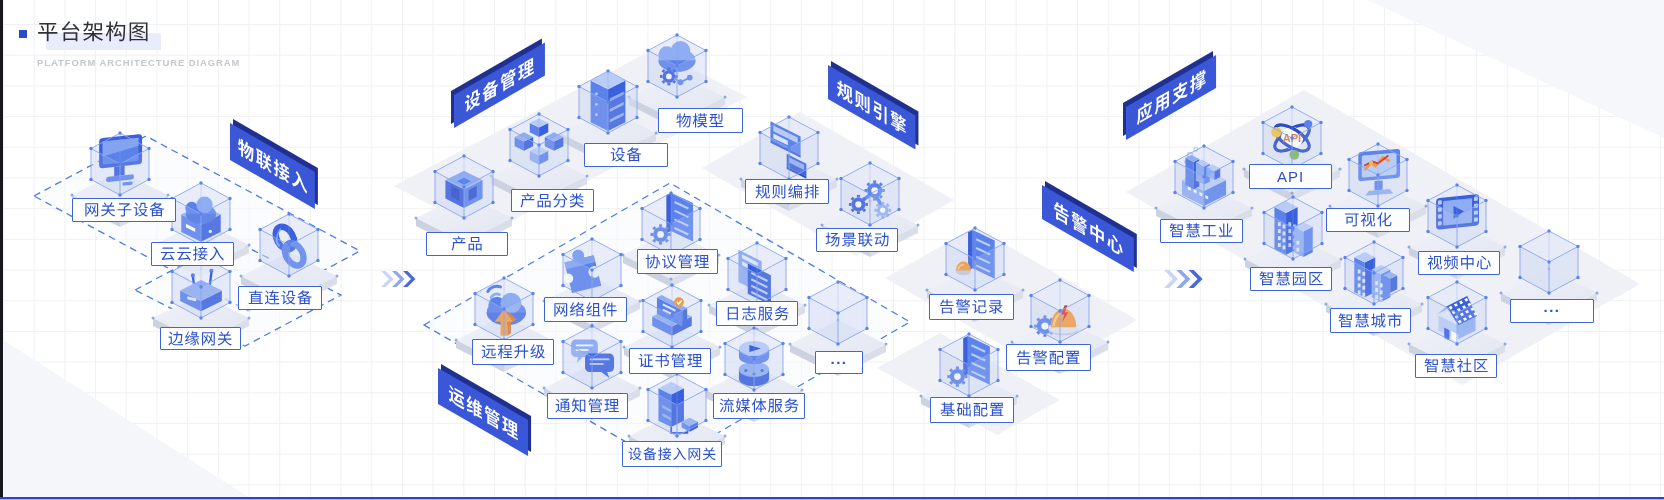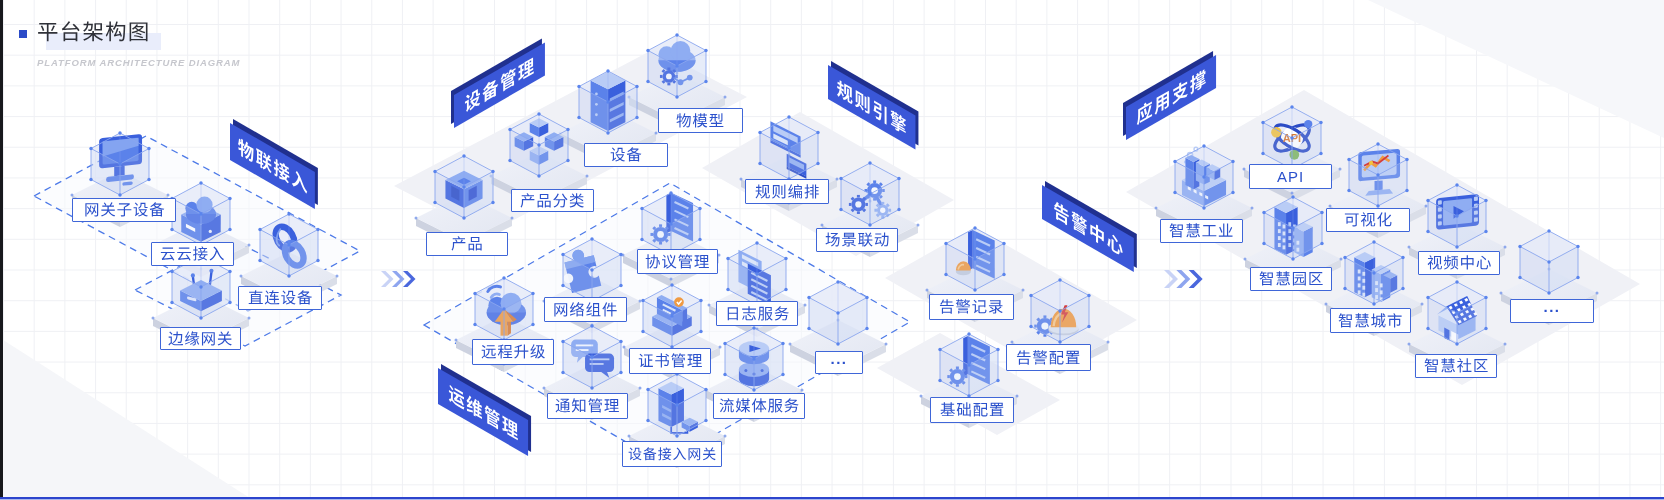--- a/index.html
+++ b/index.html
@@ -15,21 +15,21 @@
   .banner-back{position:absolute;background:#20308f;}
   .label-box{position:absolute;background:#ffffff;border:1.6px solid #3f66d8;border-radius:1px;
     display:flex;align-items:center;justify-content:center;box-sizing:border-box;
     color:#2b51cc;font-size:15px;letter-spacing:1px;}
   .glyph-svg{display:block;}
   #title-block{position:absolute;left:0;top:0;}
   #title-bullet{position:absolute;left:19px;top:30px;width:8px;height:8px;background:#2b4bc8;}
   #title-hl{position:absolute;left:46px;top:33px;width:115px;height:17px;background:#e9edfb;}
   #title-text{position:absolute;left:37px;top:21px;}
   #subtitle{position:absolute;left:37px;top:57px;font-size:9.5px;font-weight:bold;
-    letter-spacing:0.9px;color:#c6c7cd;white-space:nowrap;font-style:italic;}
+    letter-spacing:0.9px;color:#c6c7cd;white-space:nowrap;}
   #left-edge{position:absolute;left:0;top:0;width:2.5px;height:500px;background:#17181c;}
   #bottom-band{position:absolute;left:0;top:497px;width:1664px;height:3px;}
   #bottom-line{position:absolute;left:0;top:0;width:100%;height:2px;background:#2c44cd;}
   #bottom-fill{position:absolute;left:0;top:2px;width:100%;height:1px;background:#aab7ec;}
 </style>
 </head>
 <body>
 
 <div id="stage">
   <div id="grid"></div>

